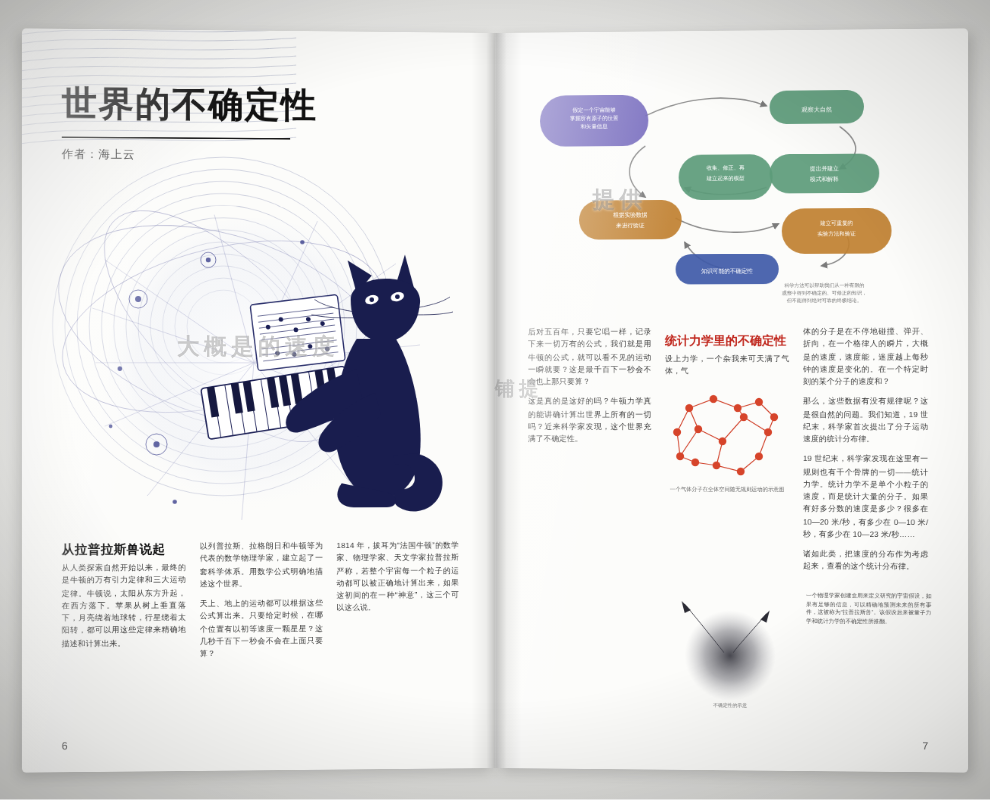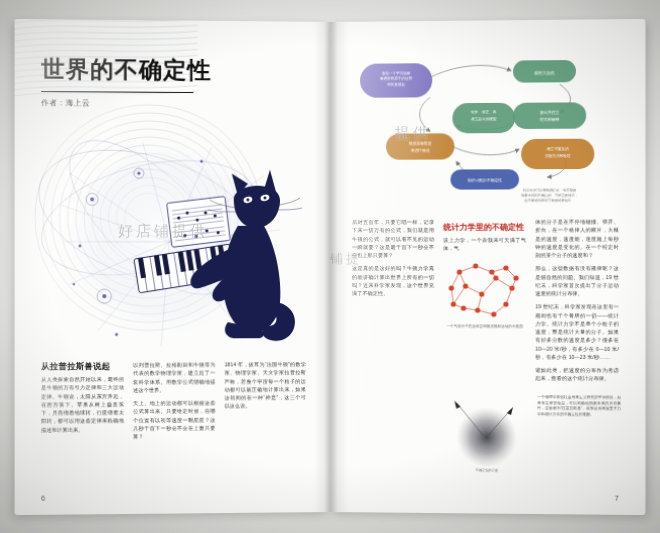--- a/index.html
+++ b/index.html
@@ -215,21 +215,21 @@
     line-height: 1.55;
     text-align: justify;
   }
 
   
   .watermark {
     position: absolute;
     z-index: 35;
     color: rgba(120,120,120,0.38);
     font-size: 15px;
-    font-weight: normal;
+    font-weight: bold;
     letter-spacing: 3px;
     white-space: nowrap;
     pointer-events: none;
     text-shadow: 0 0 2px rgba(255,255,255,0.6);
   }
   .wm1 { left: 118px; top: 222px; }
   .wm2 { left: 395px; top: 124px; }
   .wm3 { left: 330px; top: 250px; font-size: 13px; color: rgba(120,120,120,0.30); }
 
   svg { display: block; }
@@ -567,18 +567,18 @@
 
       </div>
 
       <div class="folio r">7</div>
       <div class="page-sheen"></div>
     </div>
 
     <div class="gutter"></div>
   </div>
 
-  <div class="watermark wm1">好店铺提供</div>
+  <div class="watermark wm1">大概是的速度</div>
   <div class="watermark wm2">提供</div>
   <div class="watermark wm3">铺提</div>
 
   <div class="vignette"></div>
 </div>
 
 </body></html>

